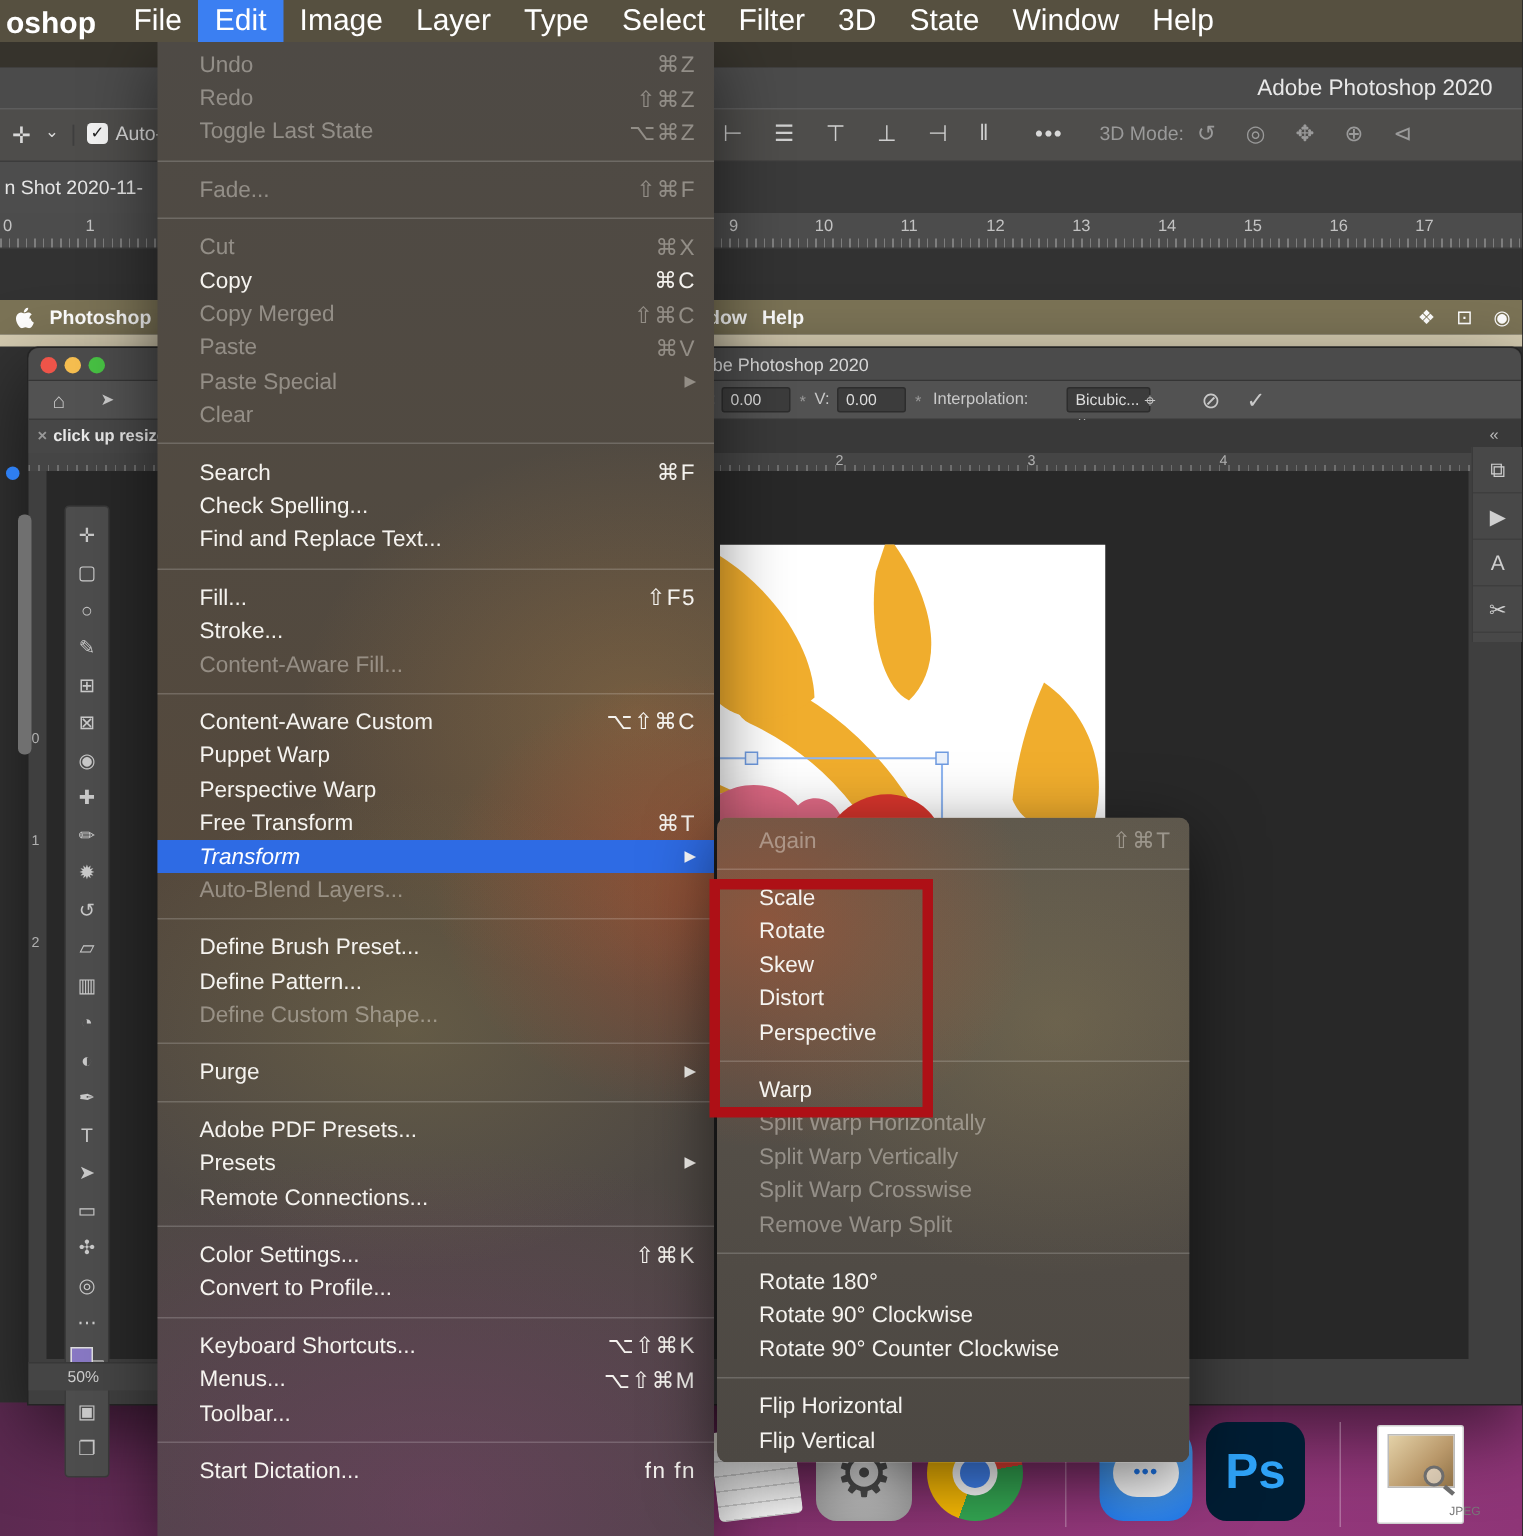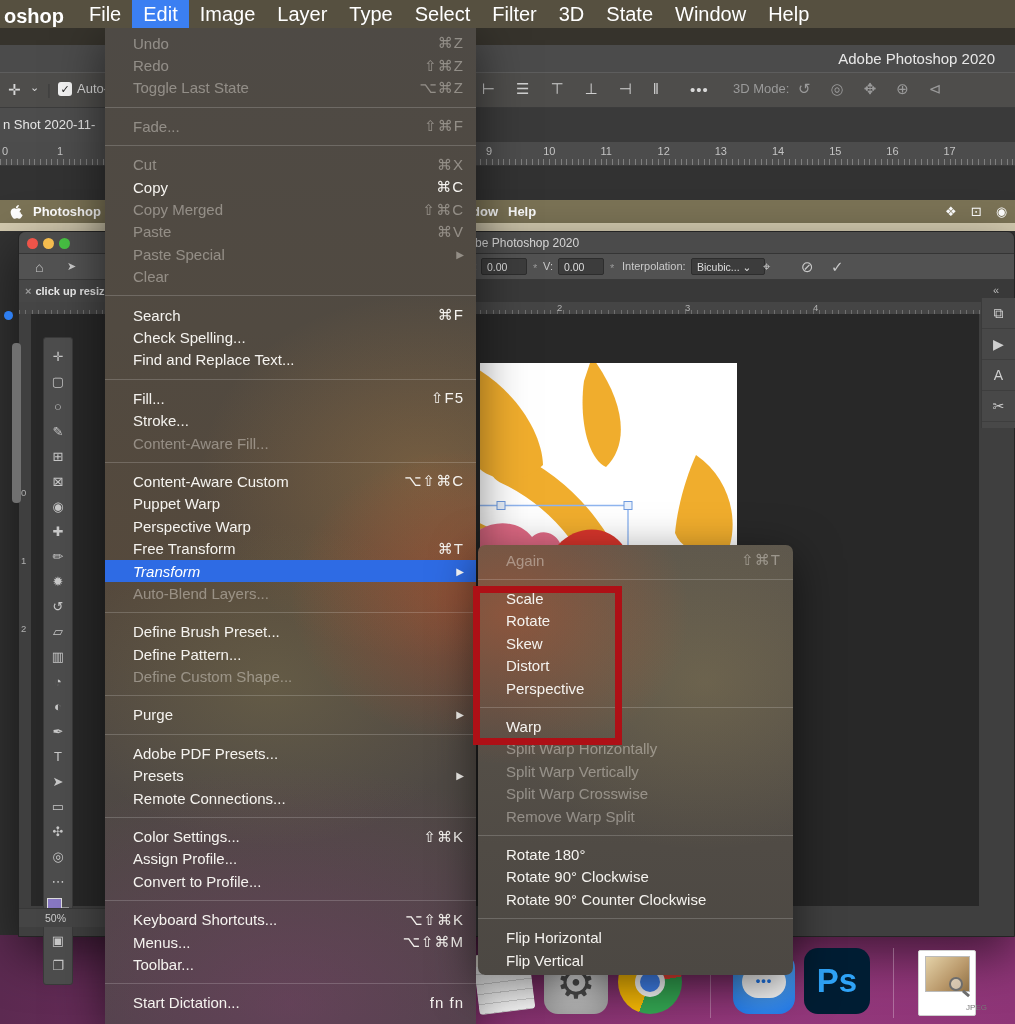--- a/index.html
+++ b/index.html
@@ -222,21 +222,21 @@
       <span style="position:absolute;left:16px;top:5px;font-size:14px;">⌂</span>
       <span style="position:absolute;left:48px;top:6px;font-size:11px;">➤</span>
       <span style="position:absolute;left:437px;top:8px;color:#999;">*</span>
       <span style="position:absolute;left:447px;top:6px;">H:</span>
       <span class="field" style="left:462px;width:46px;">0.00</span>
       <span style="position:absolute;left:514px;top:8px;color:#999;">*</span>
       <span style="position:absolute;left:524px;top:6px;">V:</span>
       <span class="field" style="left:539px;width:46px;">0.00</span>
       <span style="position:absolute;left:591px;top:8px;color:#999;">*</span>
       <span style="position:absolute;left:603px;top:6px;">Interpolation:</span>
-      <span class="field" style="left:672px;width:74px;">Bicubic... ⌄</span>
+      <span class="field" style="left:692px;width:56px;">Bicubic... ⌄</span>
       <span style="position:absolute;left:744px;top:5px;font-size:13px;">⌖</span>
       <span style="position:absolute;left:782px;top:4px;font-size:15px;">⊘</span>
       <span style="position:absolute;left:812px;top:4px;font-size:15px;">✓</span>
     </div>
     <div id="in-tabrow">
       <div id="in-tab">
         <span style="color:#999;padding:0 4px 0 6px;">×</span><span>click up resize e</span>
       </div>
     </div>
     <span id="collapse">«</span>
@@ -570,25 +570,20 @@
         
         
         
       </div>
       <div class="mrow">
         <span class="ml">Color Settings...</span>
         <span class="ms">⇧⌘K</span>
 
       </div>
       <div class="mrow">
-        <span class="ml">Assign Profile...</span>
-        <span class="ms"></span>
-
-      </div>
-      <div class="mrow">
         <span class="ml">Convert to Profile...</span>
         <span class="ms"></span>
 
       </div>
       <div class="mrow divider">
         
         
         
       </div>
       <div class="mrow">

